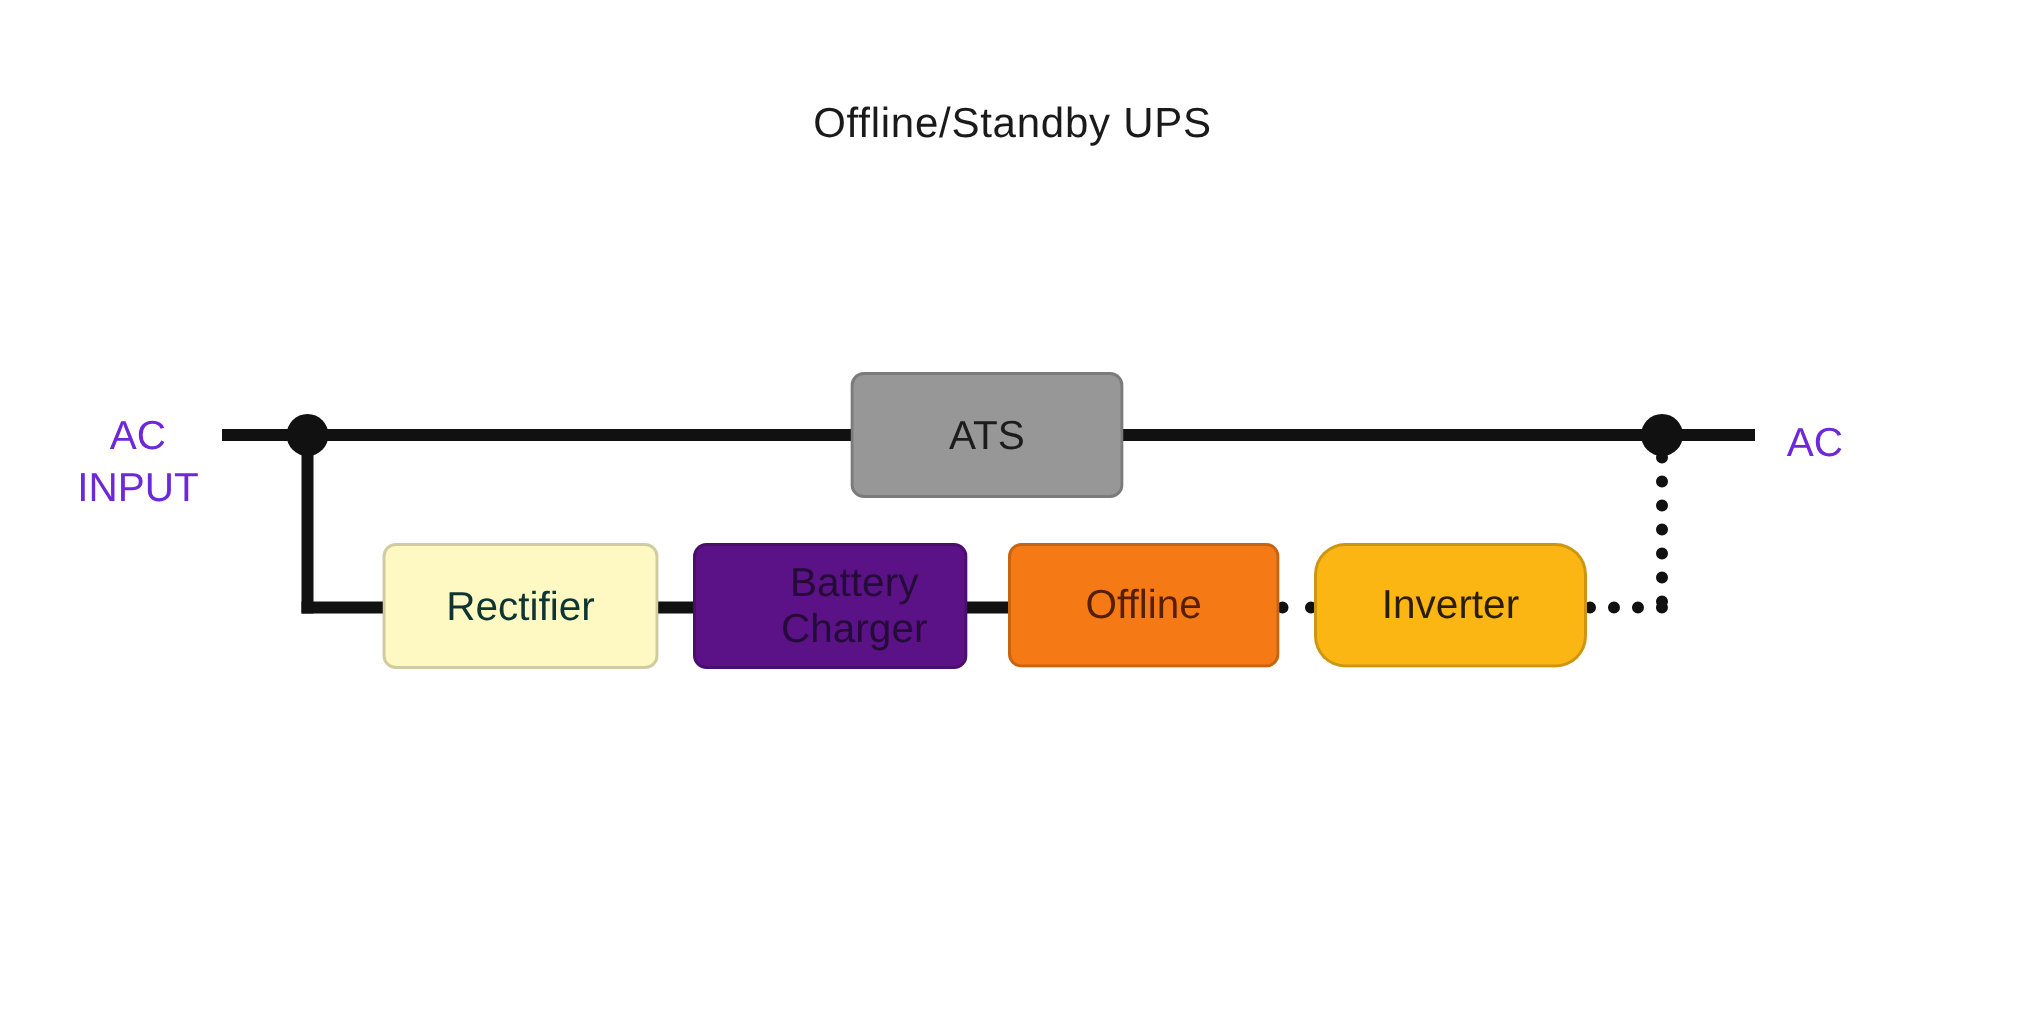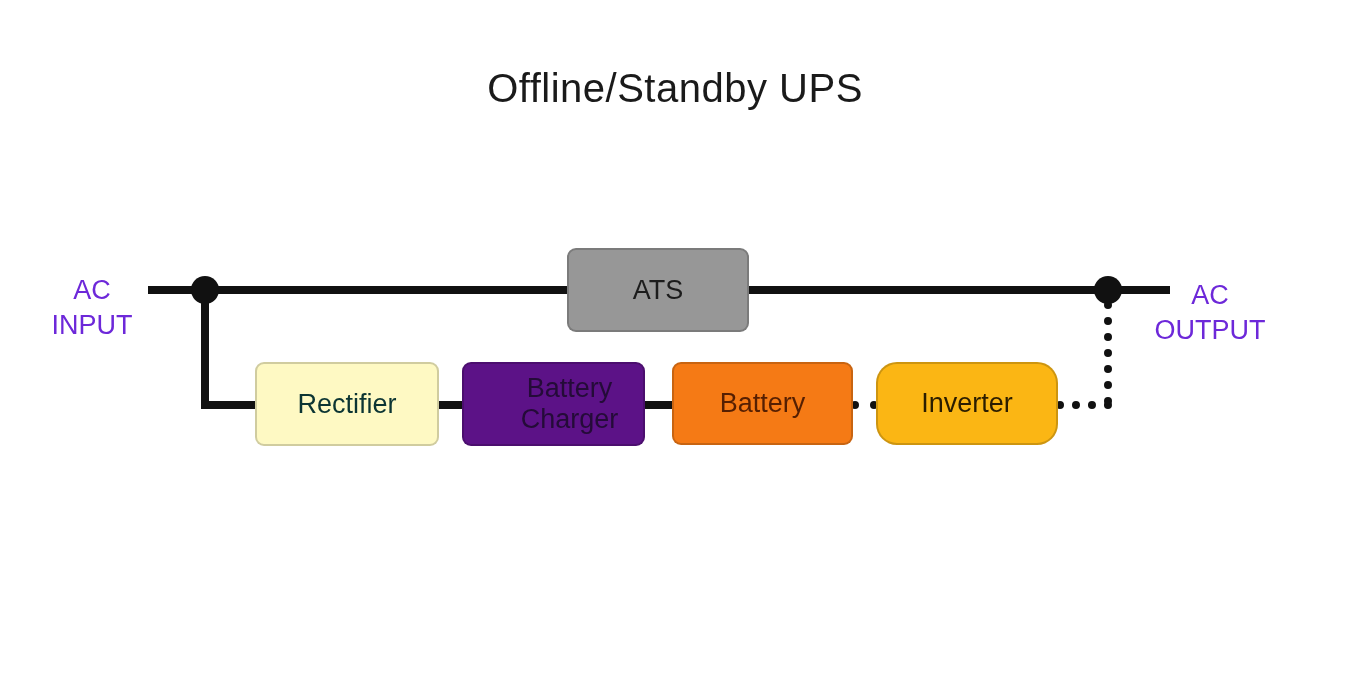--- a/index.html
+++ b/index.html
@@ -10,21 +10,21 @@
     background: #ffffff;
     font-family: "Liberation Sans", sans-serif;
     overflow: hidden;
     --line: #111111;
   }
   .title {
     position: absolute;
     left: 0; top: 66px;
     width: 100%;
     text-align: center;
-    font-size: 40px;
+    font-size: 28px;
     color: #1a1a1a;
     letter-spacing: 0.5px;
   }
   .endpoint-label {
     position: absolute;
     text-align: center;
     font-size: 27px;
     line-height: 35px;
     color: #6d28d9;
     white-space: nowrap;
@@ -96,36 +96,35 @@
   <div class="dotted-h conn-batt-inverter"></div>
   <div class="dotted-h conn-inverter-out"></div>
   <div class="dotted-v conn-out-up"></div>
 
   <div class="endpoint-label input">
     <div>AC</div>
     <div>INPUT</div>
   </div>
   <div class="endpoint-label output">
     <div>AC</div>
-    <div>OUTPUT</div>
   </div>
 
   <div class="node node-ats" style="background-color: rgb(151, 151, 151);">
     <span class="node-label" style="color: rgb(28, 28, 28);">ATS</span>
   </div>
 
   <div class="node node-rectifier" style="background-color: #fef9c3;">
     <span class="node-label" style="color: rgb(12, 53, 51);">Rectifier</span>
   </div>
 
   <div class="node node-battery-charger" style="background-color: rgb(92, 18, 135);">
     <span class="node-label" style="color: rgb(36, 11, 56); margin-left: 32px;">Battery Charger</span>
   </div>
 
   <div class="node node-battery" style="background-color: rgb(245, 122, 21);">
-    <span class="node-label" style="color: rgb(85, 31, 2);">Battery</span>
+    <span class="node-label" style="color: rgb(85, 31, 2);">Offline</span>
   </div>
 
   <div class="node node-inverter" style="background-color: rgb(251, 182, 20); border-radius: 21px;">
     <span class="node-label" style="color: rgb(43, 29, 0);">Inverter</span>
   </div>
 
 </div>
 
 </body></html>

